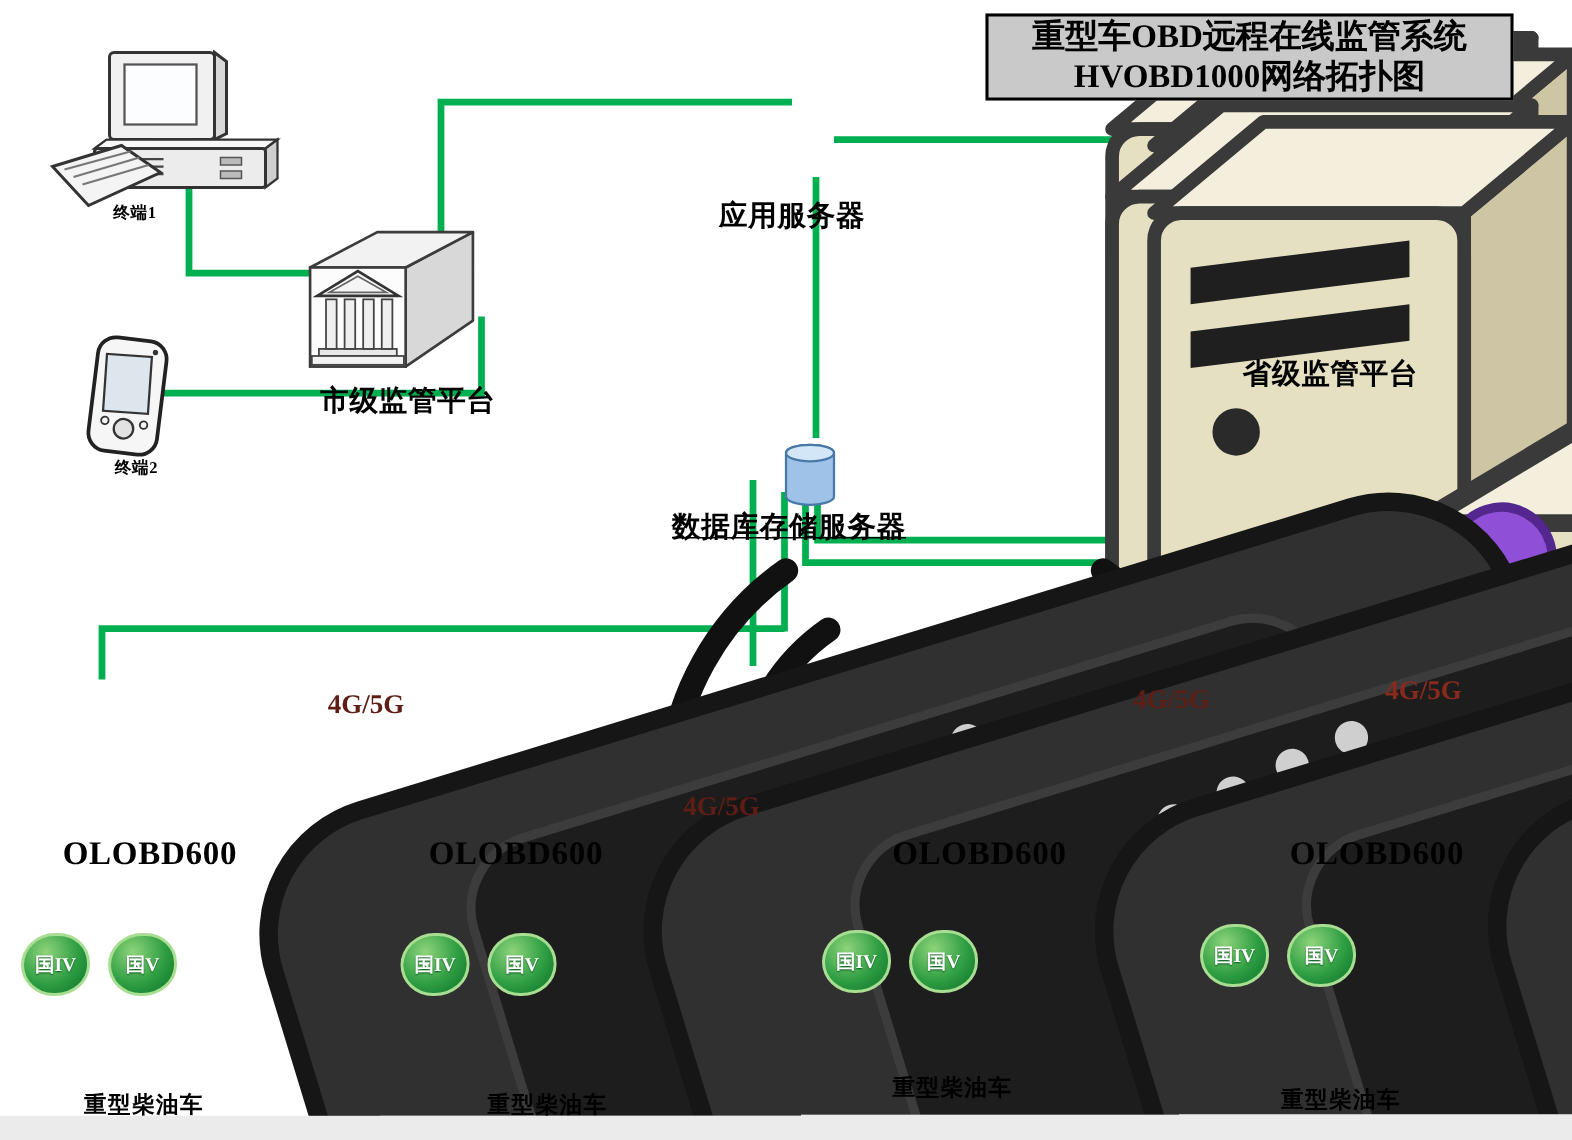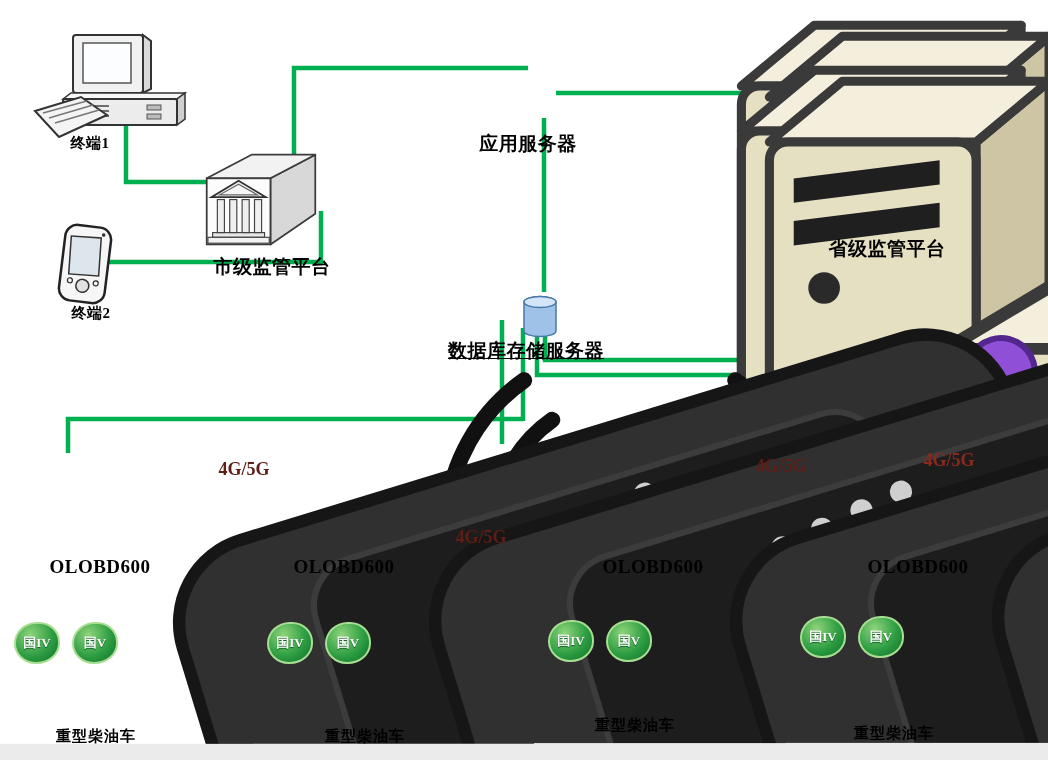--- a/index.html
+++ b/index.html
@@ -1,23 +1,23 @@
 <!DOCTYPE html>
 <html><head>
 <meta charset="utf-8">
 <style>
   html,body{margin:0;padding:0;background:#fff;}
   #stage{position:relative;width:1048px;height:760px;background:#fff;overflow:hidden;
          font-family:"Liberation Serif","DejaVu Serif",serif;}
   #stage svg.layer{position:absolute;left:0;top:0;}
   .lbl{position:absolute;transform:translateX(-50%);white-space:nowrap;color:#000;
        font-weight:bold;font-size:19px;letter-spacing:0.5px;}
-  .lbl.small{font-size:15px;}
+  .lbl.small{font-size:11px;}
   .lbl.gnet{font-weight:bold;font-size:18px;color:#5E1D15;letter-spacing:0;}
-  .lbl.obd{font-size:19px;letter-spacing:0.5px;}
+  .lbl.obd{font-size:22px;letter-spacing:0.5px;}
   .lbl.truck{font-size:15px;letter-spacing:1px;}
   #title-box{position:absolute;left:657px;top:9px;width:352px;height:58px;box-sizing:border-box;
              border:2px solid #000;background:#C9C9C9;display:flex;flex-direction:column;
              align-items:center;justify-content:center;line-height:1.22;}
   #title-box div{font-weight:bold;font-size:22px;color:#000;}
   .badge{position:absolute;width:46px;height:42px;border-radius:50% 46% 52% 48%/52% 48% 50% 50%;
          background:radial-gradient(circle at 35% 28%,#8ed47a,#2f9e43 55%,#127a2e 90%);
          border:2px solid #a8de92;box-sizing:border-box;display:flex;align-items:center;justify-content:center;
          color:#fff;font-weight:bold;font-size:13px;text-shadow:0 1px 1px #0a5520;}
 </style>
@@ -224,20 +224,24 @@
         <use href="#sym-truck" transform="translate(253,618)"></use>
       </g>
     <g>
         <use href="#sym-truck" transform="translate(534,616) scale(1.01)"></use>
       </g>
     <g>
         <use href="#sym-truck" transform="translate(786,612) scale(1.04)"></use>
       </g>
   </svg>
 
+  <div id="title-box">
+    <div>重型车OBD远程在线监管系统</div>
+    <div>HVOBD1000网络拓扑图</div>
+  </div>
 
   <div class="lbl small" style="left:90px;top:134px;">终端1</div>
   <div class="lbl small" style="left:91px;top:304px;">终端2</div>
   <div class="lbl" style="left:272px;top:254px;">市级监管平台</div>
   <div class="lbl" style="left:528px;top:131px;">应用服务器</div>
   <div class="lbl" style="left:887px;top:236px;">省级监管平台</div>
   <div class="lbl" style="left:526px;top:338px;text-decoration:underline;">数据库存储服务器</div>
 
   <div class="lbl gnet" style="left:244px;top:459px;">4G/5G</div>
   <div class="lbl gnet" style="left:481px;top:527px;">4G/5G</div>

